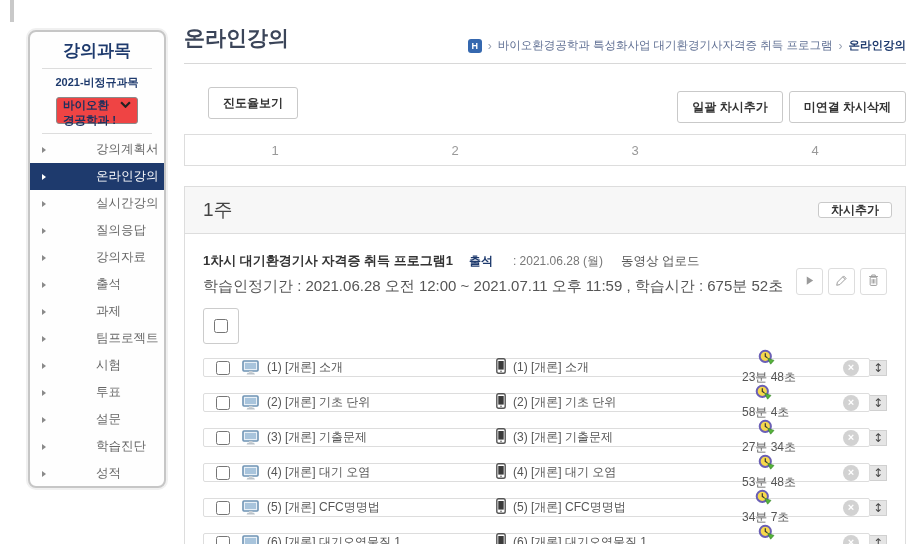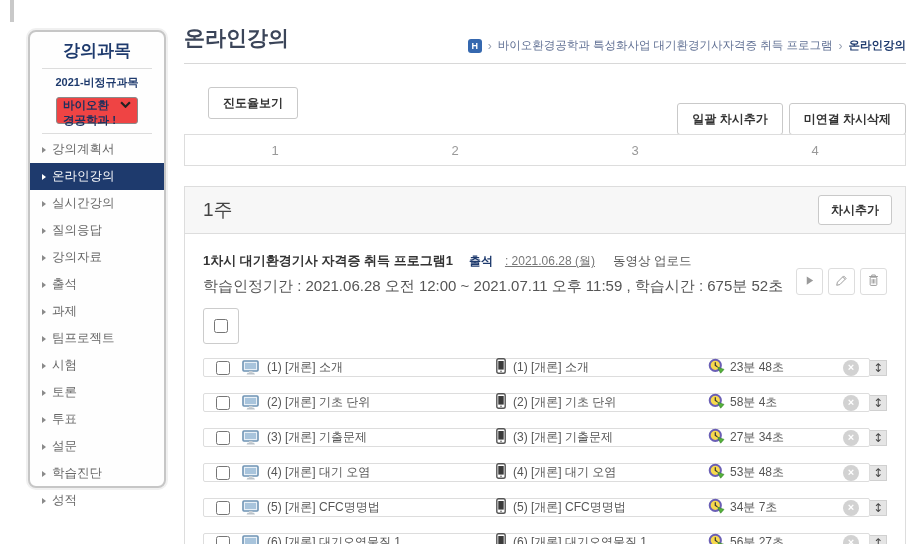--- a/index.html
+++ b/index.html
@@ -16,21 +16,21 @@
   .sidebar-title { margin-top: 8px; height: 22px; line-height: 22px; text-align: center;
                    font-size: 17px; font-weight: bold; color: #1e3a6d; }
   .side-divider { height: 1px; background: #ddd; margin: 6px 12px 0; }
   .term-label { margin-top: 6px; text-align: center; font-size: 11px; font-weight: bold; color: #1e3a6d; }
   .dept-select { margin: 7px 26px 0; height: 27px; border: 1px solid #8a8a8a; border-radius: 3px;
                  display: flex; align-items: flex-start; justify-content: space-between; padding: 0 6px;
                  background: #ef4444; font-size: 11.5px; font-weight: bold; color: #1b2f5e; cursor: pointer; }
   .side-divider2 { height: 1px; background: #ddd; margin: 9px 12px 0; }
   .side-menu { margin-top: 2px; }
   .side-item { display: flex; align-items: center; height: 27px; padding-left: 12px;
-               color: #666; font-size: 12.5px; cursor: pointer; }
+               color: #666; font-size: 12.5px; cursor: pointer; gap: 44px; }
   .side-item .tri { width: 0; height: 0; border-left: 4px solid #8a8a8a;
                     border-top: 3.5px solid transparent; border-bottom: 3.5px solid transparent;
                     margin-right: 6px; flex: none; }
   .side-item.active { background: #1e3a6d; color: #fff; }
   .side-item.active .tri { border-left-color: #fff; }
 
   
   .main { position: absolute; left: 184px; top: 0; width: 722px; height: 544px; }
   .page-title { position: absolute; left: 0; top: 24px; font-size: 21px; font-weight: bold; color: #3b4559; }
   .breadcrumb { position: absolute; right: 0; top: 38px; display: flex; align-items: center;
@@ -38,59 +38,59 @@
   .home-badge { width: 14px; height: 14px; background: #3568af; border-radius: 3px; color: #fff;
                 font-size: 9px; font-weight: bold; display: flex; align-items: center; justify-content: center; }
   .crumb-sep { color: #9aa3b5; font-size: 12px; }
   .crumb-current { font-weight: bold; color: #1e3a6d; }
   .header-divider { position: absolute; left: 0; right: 0; top: 63px; height: 1px; background: #d8d8d8; }
 
   .btn { display: inline-flex; align-items: center; justify-content: center; height: 32px; padding: 0 14px;
          background: #fff; border: 1px solid #c9c9c9; border-radius: 3px;
          font-size: 12px; font-weight: bold; color: #333; cursor: pointer; white-space: nowrap; }
   .toolbar { position: absolute; left: 0; right: 0; top: 87px; height: 32px; margin-left: 24px; }
-  .toolbar-right { position: absolute; right: 0; top: 16px; display: flex; gap: 6px; }
+  .toolbar-right { position: absolute; right: 0; top: 4px; display: flex; gap: 6px; }
 
   .pagination { position: absolute; left: 0; right: 0; top: 134px; height: 32px;
                 border: 1px solid #ddd; display: flex; background: #fff; }
   .page-cell { flex: 1; display: flex; align-items: center; justify-content: center;
                font-size: 13px; color: #999; cursor: pointer; }
 
   .week { position: absolute; left: 0; right: 0; top: 186px; height: 640px;
           border: 1px solid #ddd; background: #fff; }
   .week-header { height: 47px; background: #f7f7f7; border-bottom: 1px solid #ddd;
                  display: flex; align-items: center; justify-content: space-between; padding: 0 13px 0 18px; }
   .week-label { font-size: 19px; color: #444; }
-  .btn.small { height: 30px; padding: 0 12px; }
+  .btn.small { height: 16px; padding: 0 12px; }
   .week-body { padding: 18px; }
 
   .lecture-info { position: relative; }
   .info-line1 { display: flex; align-items: flex-end; }
   .lec-title { font-size: 13px; font-weight: bold; color: #333; }
   .att-label { font-weight: bold; color: #1e3a6d; margin-left: 16px; font-size: 12px; }
-  .att-value { color: #777; font-size: 12px; margin-left: 12px; text-decoration: underline; }
+  .att-value { color: #777; font-size: 12px; margin-left: 20px; }
   .upload-text { color: #555; font-size: 12.5px; margin-left: 18px; }
   .info-line2 { margin-top: 7px; font-size: 15px; color: #555; }
   .lecture-actions { position: absolute; right: 0; top: 16px; display: flex; gap: 5px; }
   .icon-btn { width: 27px; height: 27px; border: 1px solid #ddd; border-radius: 3px; background: #fff;
               display: flex; align-items: center; justify-content: center; cursor: pointer; }
 
   .select-all-box { margin-top: 12px; width: 36px; height: 36px; border: 1px solid #ccc; border-radius: 3px;
                     display: flex; align-items: center; justify-content: center; }
   input[type="checkbox"] { width: 14px; height: 14px; margin: 0; cursor: pointer; }
 
   .rows { margin-top: 8px; }
   .row-wrap { display: flex; align-items: center; height: 31px; margin-bottom: 4px; }
   .row-box { position: relative; flex: 1; border: 1px solid #ddd; border-radius: 2px; background: #fff;
              display: flex; align-items: center; padding-left: 12px; }
   .row-monitor { margin-left: 12px; display: flex; }
   .row-pc-label { margin-left: 7px; font-size: 12px; color: #555; white-space: nowrap; }
   .row-mobile { position: absolute; left: 292px; display: flex; align-items: center; }
   .row-mobile .lbl { margin-left: 7px; font-size: 12px; color: #555; white-space: nowrap; }
-  .row-duration { position: absolute; left: 504px; display: flex; align-items: center; }
+  .row-duration { position: absolute; left: 533px; display: flex; align-items: center; flex-direction: column; }
   .row-duration .lbl { margin-left: 5px; font-size: 12px; color: #555; white-space: nowrap; }
   .x-circle { position: absolute; right: 10px; width: 16px; height: 16px; border-radius: 50%;
               background: #d2d2d2; color: #fff; font-size: 11px; font-weight: bold; line-height: 1;
               display: flex; align-items: center; justify-content: center; cursor: pointer; }
   .handle { width: 17px; background: #e5e5e5; border: 1px solid #d0d0d0; border-left: none;
             display: flex; align-items: center; justify-content: center; font-size: 12px; color: #444;
             cursor: grab; font-family: "DejaVu Sans", sans-serif; }
 </style>
 </head>
 <body>
@@ -151,24 +151,20 @@
   <div class="side-item">
     <span class="tri"></span>
     <span>팀프로젝트</span>
   </div>
 
   <div class="side-item">
     <span class="tri"></span>
     <span>시험</span>
   </div>
 
-  <div class="side-item">
-    <span class="tri"></span>
-    <span>토론</span>
-  </div>
 
   <div class="side-item">
     <span class="tri"></span>
     <span>투표</span>
   </div>
 
   <div class="side-item">
     <span class="tri"></span>
     <span>설문</span>
   </div>

